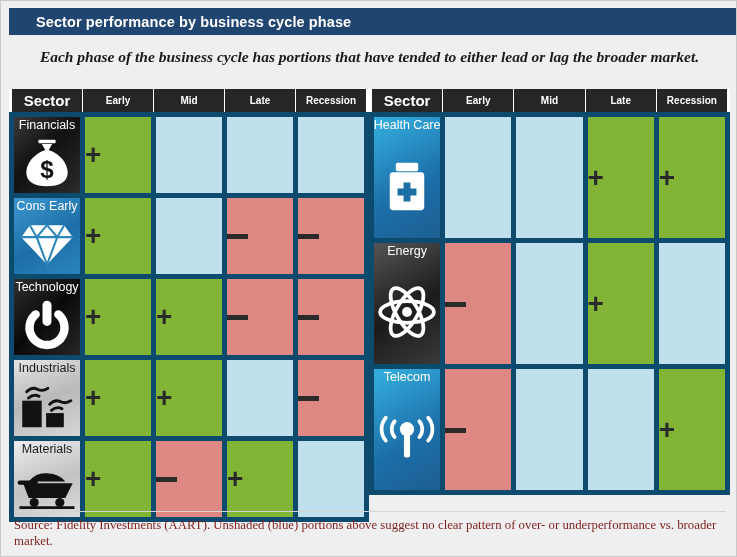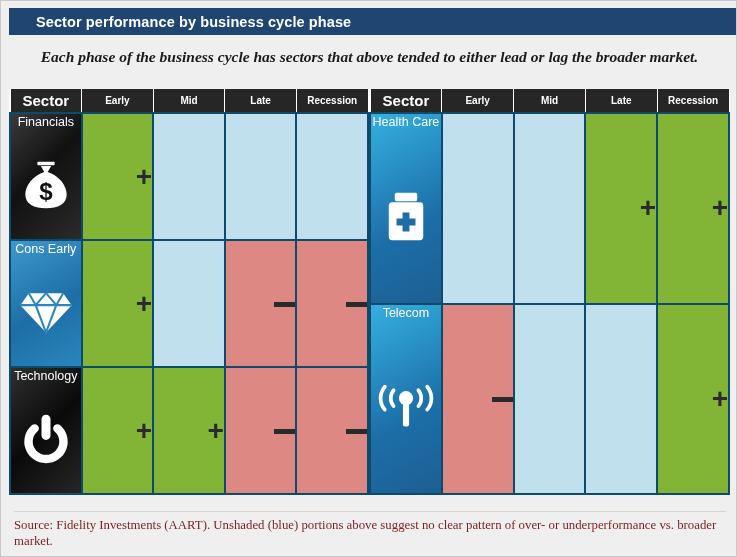--- a/index.html
+++ b/index.html
@@ -64,22 +64,22 @@
     padding:0;
     border-left:1px solid #ffffff;
     border-right:1px solid #ffffff;
     text-align:center;
     vertical-align:middle;
     line-height:23px;
   }
   table.sectbl th.colsector{font-size:15px;}
   table.sectbl td{
     padding:0;
-    border:2px solid #0c4a6e;
-    text-align:right;
+    border:5px solid #0c4a6e;
+    text-align:left;
     vertical-align:middle;
     height:76px;
   }
   
   td.sectorcell{
     position:relative;
     width:89px;
     padding:0;
     overflow:hidden;
     border:1px solid #3c3c3c;
@@ -154,21 +154,21 @@
 </head>
 <body>
 
 <div id="frame">
 
   <div class="titlebar">
     <span class="title">Sector performance by business cycle phase</span>
   </div>
 
   <div class="subtitle-wrap">
-    <span class="subtitle">Each phase of the business cycle has sectors that above tended to either lead or lag the broader market.</span>
+    <span class="subtitle">Each phase of the business cycle has portions that have tended to either lead or lag the broader market.</span>
   </div>
 
   <div class="tablezone">
     <table class="sectbl left">
       <thead>
         <tr>
           <th class="colsector">Sector</th>
           <th>Early</th>
           <th>Mid</th>
           <th>Late</th>
@@ -221,20 +221,62 @@
                     <path d="M30 56 A24 24 0 0 1 14.5 13.5 a4.6 4.6 0 0 1 5.9 7.1 A14.8 14.8 0 1 0 39.6 20.6 a4.6 4.6 0 0 1 5.9 -7.1 A24 24 0 0 1 30 56 z" class="ico-white"></path>
                   </svg>
                 </div>
               </div>
             </td>
             <td class="val pos"><span class="sym">+</span></td>
             <td class="val pos"><span class="sym">+</span></td>
             <td class="val neg"><span class="sym minus"></span></td>
             <td class="val neg"><span class="sym minus"></span></td>
           </tr>
+          <tr>
+            <td class="sectorcell">
+              <div class="sectorbox bg-gray">
+                <div class="sectorlabel lbl-dark">Industrials</div>
+                <div class="iconarea">
+                  <svg width="62" height="46" viewBox="0 0 70 52">
+                    <path d="M12 10 q6 -6 12 -3 q6 3 12 -1" stroke="#111111" stroke-width="3.2" fill="none" stroke-linecap="round"></path>
+                    <path d="M14 17 q6 -5 12 -2" stroke="#111111" stroke-width="3.2" fill="none" stroke-linecap="round"></path>
+                    <rect x="7" y="20" width="22" height="30" class="ico-dark"></rect>
+                    <path d="M38 24 q6 -6 12 -3 q6 3 12 -1" stroke="#111111" stroke-width="3.2" fill="none" stroke-linecap="round"></path>
+                    <path d="M40 31 q6 -5 12 -2" stroke="#111111" stroke-width="3.2" fill="none" stroke-linecap="round"></path>
+                    <rect x="34" y="34" width="20" height="16" class="ico-dark"></rect>
+                  </svg>
+                </div>
+              </div>
+            </td>
+            <td class="val pos"><span class="sym">+</span></td>
+            <td class="val pos"><span class="sym">+</span></td>
+            <td class="val neu"></td>
+            <td class="val neg"><span class="sym minus"></span></td>
+          </tr>
+          <tr>
+            <td class="sectorcell">
+              <div class="sectorbox bg-gray2">
+                <div class="sectorlabel lbl-dark">Materials</div>
+                <div class="iconarea">
+                  <svg width="66" height="44" viewBox="0 0 72 48">
+                    <path d="M16 18 q8 -10 20 -9 q14 1 20 9 z" class="ico-dark"></path>
+                    <rect x="4" y="17" width="22" height="4.5" rx="2" class="ico-dark"></rect>
+                    <path d="M10 20 L64 20 L56 36 L16 36 Z" class="ico-dark"></path>
+                    <circle cx="22" cy="41" r="5" class="ico-dark"></circle>
+                    <circle cx="50" cy="41" r="5" class="ico-dark"></circle>
+                    <rect x="6" y="45" width="60" height="3" class="ico-dark"></rect>
+                  </svg>
+                </div>
+              </div>
+            </td>
+            <td class="val pos"><span class="sym">+</span></td>
+            <td class="val neg"><span class="sym minus"></span></td>
+            <td class="val pos"><span class="sym">+</span></td>
+            <td class="val neu"></td>
+          </tr>
         </tbody>
     </table>
 
     <table class="sectbl right">
       <thead>
         <tr>
           <th class="colsector">Sector</th>
           <th>Early</th>
           <th>Mid</th>
           <th>Late</th>
@@ -255,20 +297,41 @@
                 </div>
               </div>
             </td>
             <td class="val neu"></td>
             <td class="val neu"></td>
             <td class="val pos"><span class="sym">+</span></td>
             <td class="val pos"><span class="sym">+</span></td>
           </tr>
           <tr>
             <td class="sectorcell">
+              <div class="sectorbox bg-charcoal">
+                <div class="sectorlabel lbl-white">Energy</div>
+                <div class="iconarea">
+                  <svg width="60" height="52" viewBox="0 0 66 58">
+                    <g stroke="#ffffff" stroke-width="4.2" fill="none">
+                      <ellipse cx="33" cy="29" rx="30" ry="12"></ellipse>
+                      <ellipse cx="33" cy="29" rx="30" ry="12" transform="rotate(60 33 29)"></ellipse>
+                      <ellipse cx="33" cy="29" rx="30" ry="12" transform="rotate(120 33 29)"></ellipse>
+                    </g>
+                    <circle cx="33" cy="29" r="5.5" class="ico-white"></circle>
+                  </svg>
+                </div>
+              </div>
+            </td>
+            <td class="val neg"><span class="sym minus"></span></td>
+            <td class="val neu"></td>
+            <td class="val pos"><span class="sym">+</span></td>
+            <td class="val neu"></td>
+          </tr>
+          <tr>
+            <td class="sectorcell">
               <div class="sectorbox bg-blue2">
                 <div class="sectorlabel lbl-white">Telecom</div>
                 <div class="iconarea">
                   <svg width="60" height="48" viewBox="0 0 68 52">
                     <circle cx="34" cy="16" r="8" class="ico-white"></circle>
                     <rect x="30.5" y="22" width="7" height="26" rx="2.5" class="ico-white"></rect>
                     <g stroke="#ffffff" stroke-width="4.2" fill="none" stroke-linecap="round">
                       <path d="M20 7 a14 14 0 0 0 0 18"></path>
                       <path d="M10 3 a20 20 0 0 0 0 26"></path>
                       <path d="M48 7 a14 14 0 0 1 0 18"></path>

